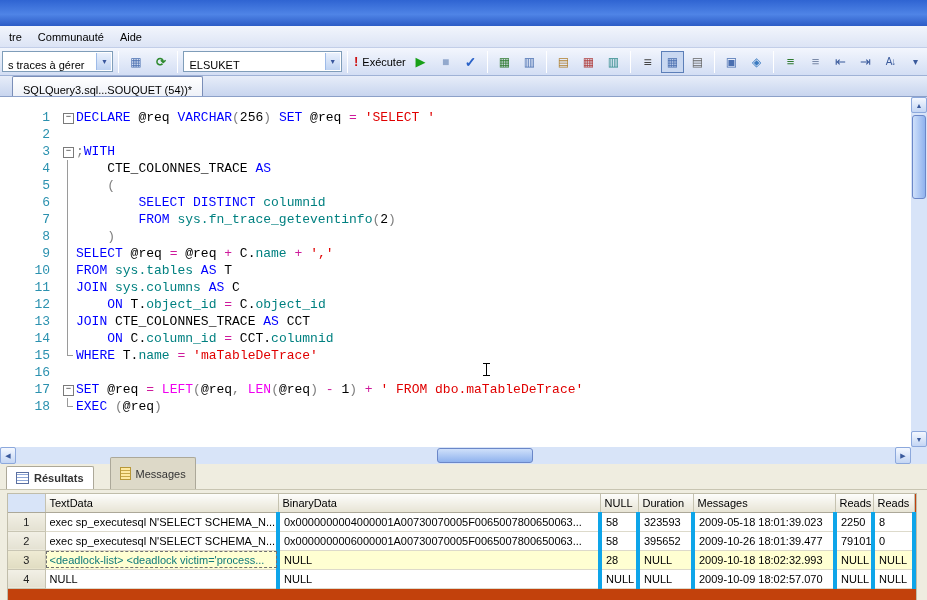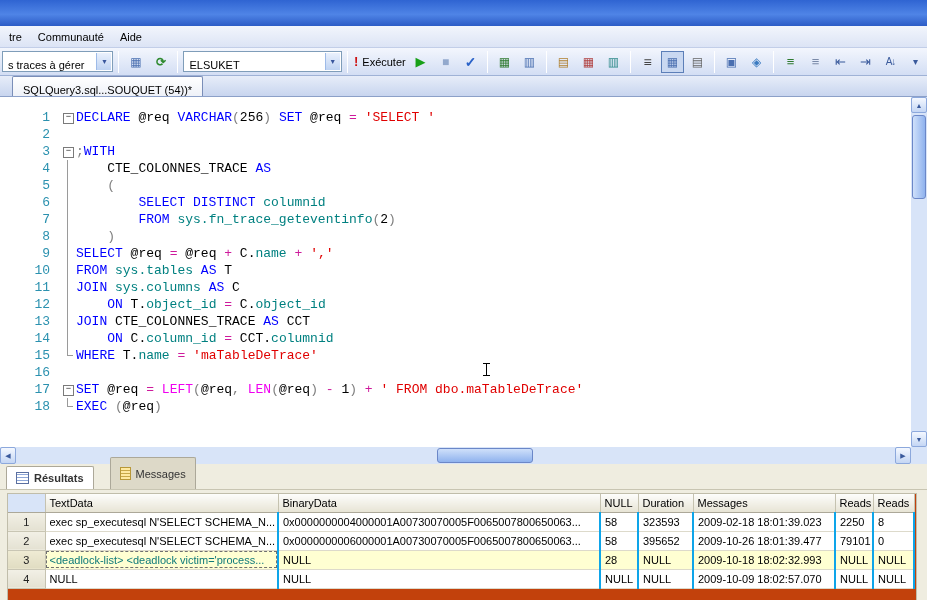--- a/index.html
+++ b/index.html
@@ -109,21 +109,21 @@
                      repeating-linear-gradient(90deg,transparent 0 3px,#8FA8D8 3px 4px)}
   .icon-msg{width:11px;height:13px;border:1px solid #B89838;background:#FFE9A0;
     background-image:repeating-linear-gradient(0deg,transparent 0 2px,#C8A848 2px 3px)}
   .grid-wrap{position:absolute;left:7px;top:29px;right:10px;bottom:0;background:#c2410c;
     border:1px solid #C0BDAA;border-bottom:none;overflow:hidden}
   table{border-collapse:collapse;table-layout:fixed;width:906px;font-size:11px}
   th{height:18px;font-weight:normal;text-align:left;padding:0 4px;white-space:nowrap;overflow:hidden;
     background:linear-gradient(180deg,#FDFDFB,#E7E4D5);border-right:1px solid #C5C2B0;border-bottom:1px solid #ACA899}
   th.corner{padding:0}
   td{height:19px;padding:0 4px;white-space:nowrap;overflow:hidden;
-    border-right:2px solid #0ea5e9;border-bottom:1px solid #DDDACB;background:#fff}
+    border-right:4px solid #0ea5e9;border-bottom:1px solid #DDDACB;background:#fff}
   td.rowhdr{text-align:center;background:linear-gradient(180deg,#F2F0E6,#E4E1D2);
     border-right:1px solid #C5C2B0;border-bottom:1px solid #C9C6B4;color:#222}
   tr.sel td{background:var(--selrow)}
   tr.sel td.rowhdr{background:linear-gradient(180deg,#EFEBD4,#E0DCC2)}
   td.focus-cell{outline:1px dashed #707070;outline-offset:-2px;color:var(--deadlock)}
 </style>
 </head>
 <body>
 
 <div class="titlebar abs"></div>
@@ -237,21 +237,21 @@
             <th>Reads</th>
           </tr>
         </thead>
         <tbody>
           <tr>
             <td class="rowhdr">1</td>
             <td>exec sp_executesql N'SELECT SCHEMA_N...</td>
             <td>0x0000000004000001A00730070005F0065007800650063...</td>
             <td>58</td>
             <td>323593</td>
-            <td>2009-02-18 18:01:39.023</td>
+            <td>2009-05-18 18:01:39.023</td>
             <td>2250</td>
             <td>8</td>
           </tr>
           <tr>
             <td class="rowhdr">2</td>
             <td>exec sp_executesql N'SELECT SCHEMA_N...</td>
             <td>0x0000000006000001A00730070005F0065007800650063...</td>
             <td>58</td>
             <td>395652</td>
             <td>2009-10-26 18:01:39.477</td>

